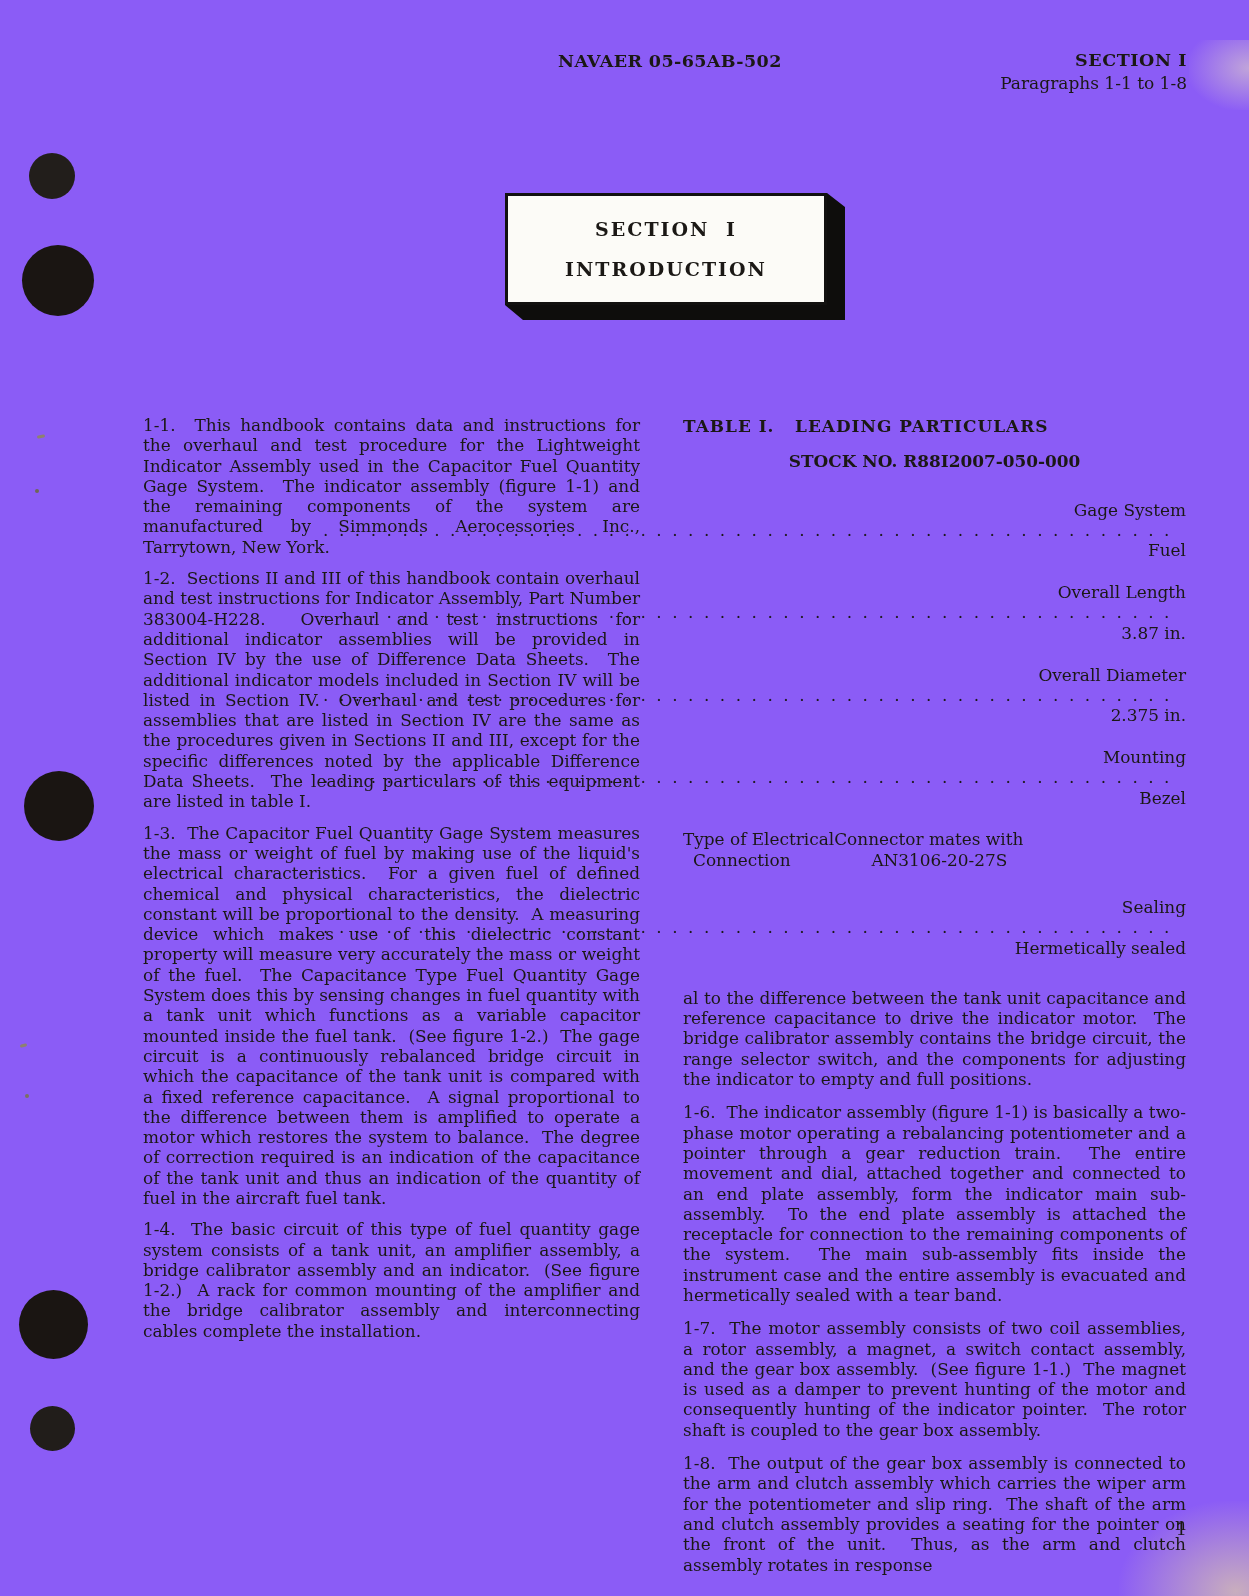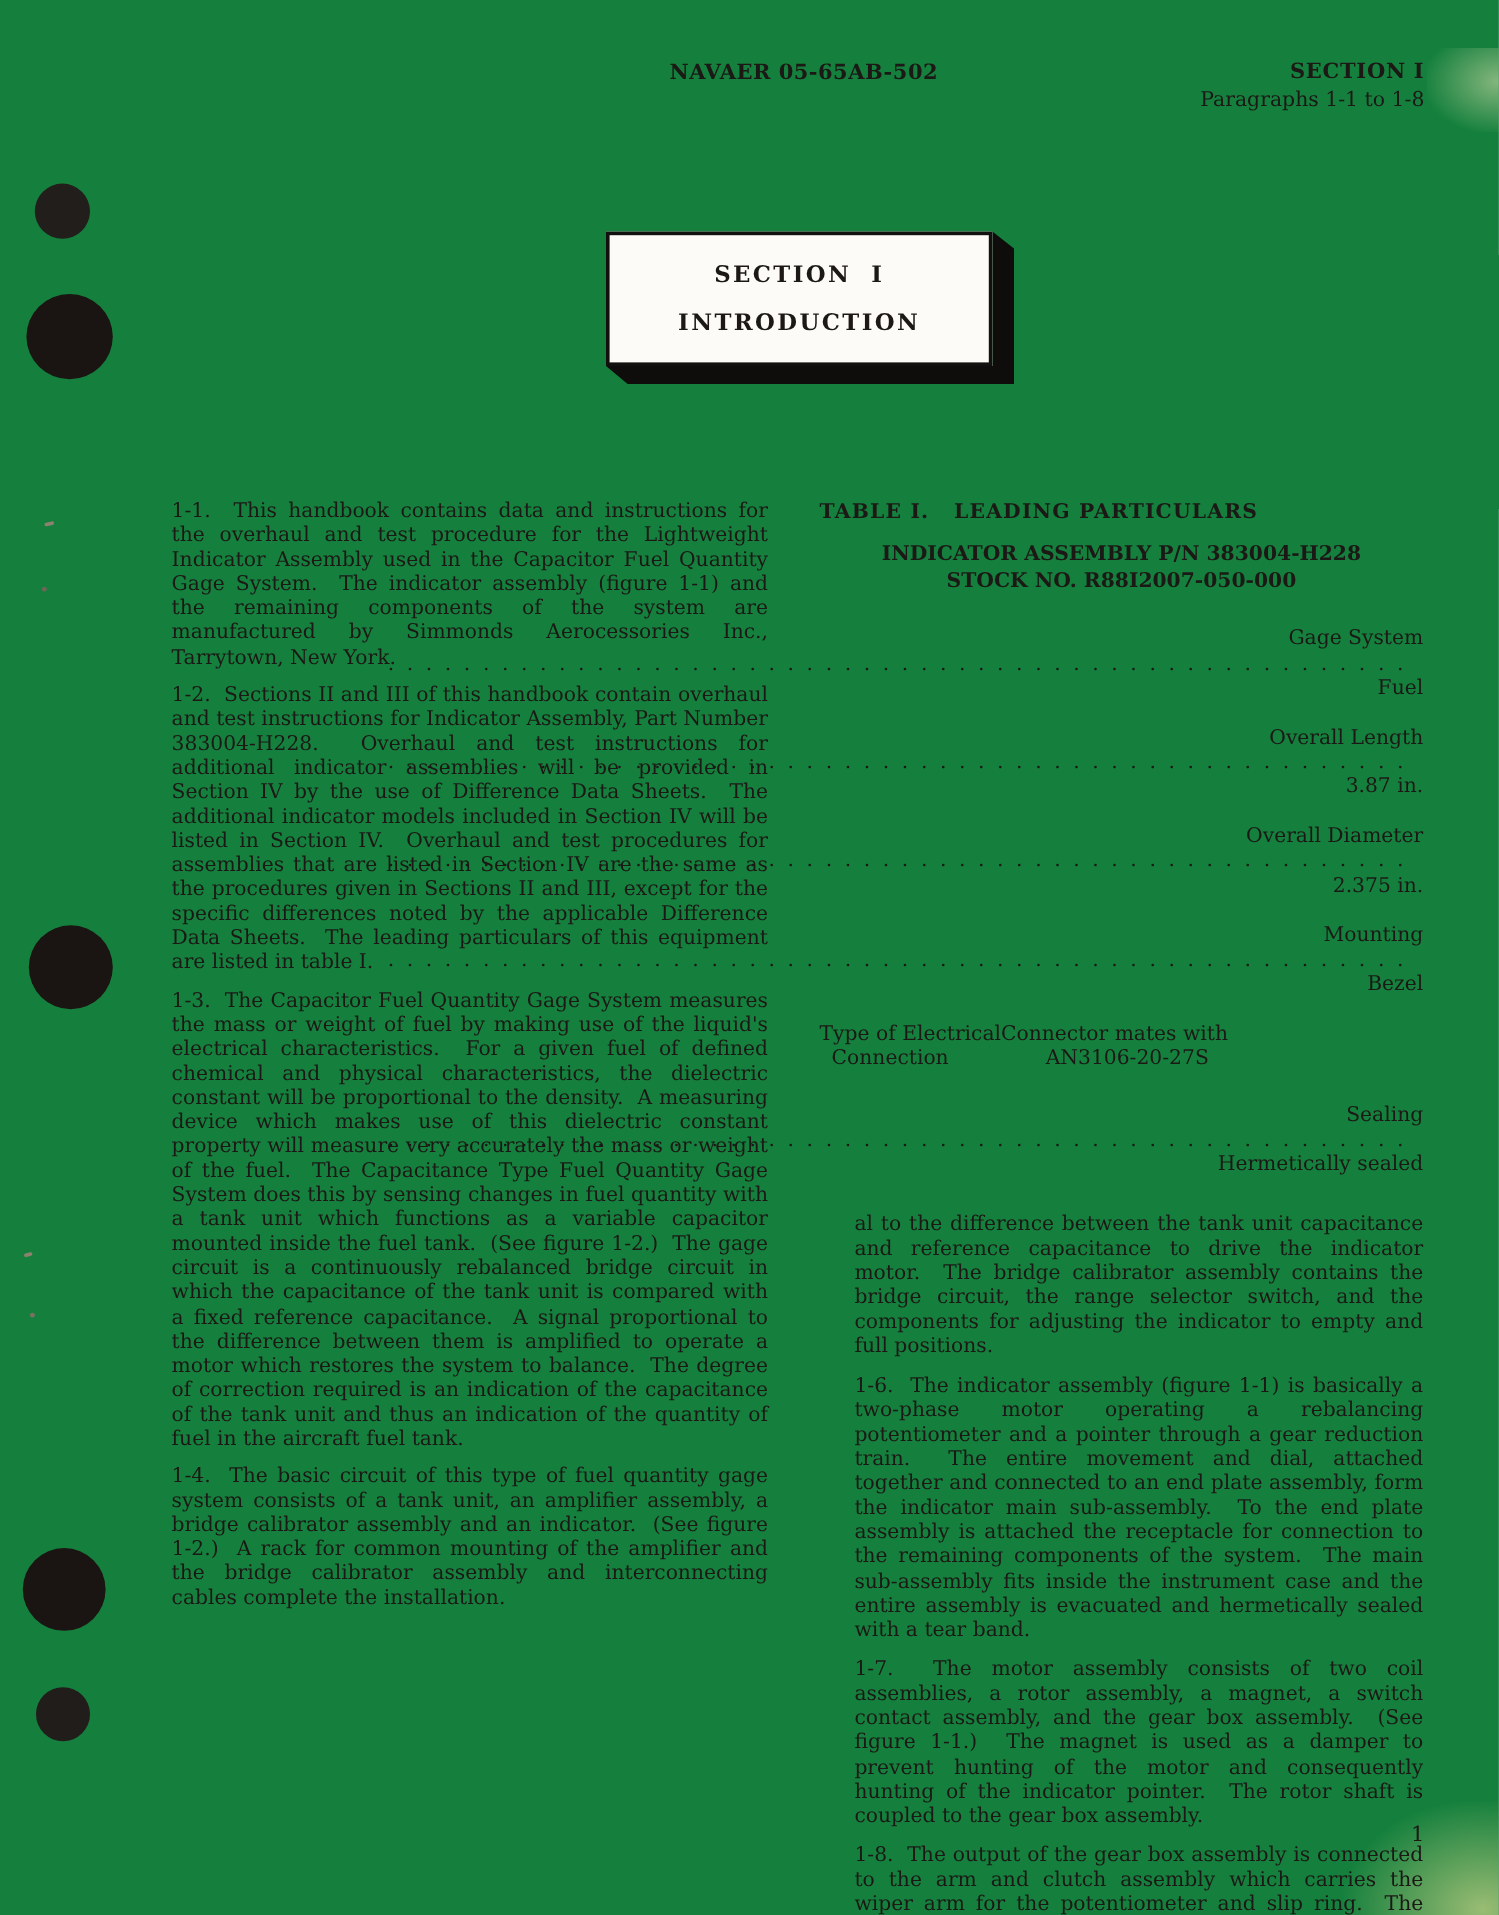--- a/index.html
+++ b/index.html
@@ -1,21 +1,21 @@
 <!DOCTYPE html>
 <html><head>
 <meta charset="utf-8">
 <style>
   html,body { margin:0; padding:0; }
   body { background:#e8e6e0; }
   .page {
     position:relative;
     width:1249px; height:1596px;
     margin:0 auto;
-    background:#15803d;
+    background:#8b5cf6;
     overflow:hidden;
     color:#1b1815;
     font-family:"DejaVu Serif","Liberation Serif",serif;
   }
   
   .hdr-doc {
     position:absolute; left:558px; top:51px;
     font-size:17.5px; font-weight:600; letter-spacing:.4px;
   }
   .hdr-right {
@@ -34,21 +34,21 @@
     box-sizing:border-box;
     text-align:center;
   }
   .secbox-line1 { margin-top:22px; font-size:19px; font-weight:700; letter-spacing:2px; word-spacing:8px; }
   .secbox-line2 { margin-top:18px; font-size:19px; font-weight:700; letter-spacing:2px; }
   
   .col { position:absolute; font-size:16.9px; line-height:20.3px; }
   .col-left  { left:143px; top:415px; width:497px; }
   .col-right { left:683px; top:412px; width:503px; }
   .par { margin:0 0 11px 0; text-align:justify; }
-  .col-right .par { margin-bottom:13px;margin-left:29px; }
+  .col-right .par { margin-bottom:13px; }
   
   .tbl-title { letter-spacing:1px; margin:4px 0 15px 0; font-weight:600; }
   .tbl-sub { text-align:center; line-height:21.5px; font-weight:600; margin-bottom:27px; }
   .lrow { display:flex; align-items:flex-end; margin-bottom:21.5px;flex-direction:column; }
   .rlabel { white-space:nowrap; }
   .rvalue { white-space:nowrap; }
   .leader {
     flex:1 1 auto; overflow:hidden; white-space:nowrap;
     margin:0 6px 0 10px; letter-spacing:10.5px; color:#1b1815;
   }
@@ -121,21 +121,20 @@
     <p class="par">1-2.&nbsp; Sections II and III of this handbook contain overhaul and test instructions for Indicator Assembly, Part Number 383004-H228.&nbsp; Overhaul and test instructions for additional indicator assemblies will be provided in Section IV by the use of Difference Data Sheets.&nbsp; The additional indicator models included in Section IV will be listed in Section IV.&nbsp; Overhaul and test procedures for assemblies that are listed in Section IV are the same as the procedures given in Sections II and III, except for the specific differences noted by the applicable Difference Data Sheets.&nbsp; The leading particulars of this equipment are listed in table I.</p>
     <p class="par">1-3.&nbsp; The Capacitor Fuel Quantity Gage System measures the mass or weight of fuel by making use of the liquid's electrical characteristics.&nbsp; For a given fuel of defined chemical and physical characteristics, the dielectric constant will be proportional to the density.&nbsp; A measuring device which makes use of this dielectric constant property will measure very accurately the mass or weight of the fuel.&nbsp; The Capacitance Type Fuel Quantity Gage System does this by sensing changes in fuel quantity with a tank unit which functions as a variable capacitor mounted inside the fuel tank.&nbsp; (See figure 1-2.)&nbsp; The gage circuit is a continuously rebalanced bridge circuit in which the capacitance of the tank unit is compared with a fixed reference capacitance.&nbsp; A signal proportional to the difference between them is amplified to operate a motor which restores the system to balance.&nbsp; The degree of correction required is an indication of the capacitance of the tank unit and thus an indication of the quantity of fuel in the aircraft fuel tank.</p>
     <p class="par">1-4.&nbsp; The basic circuit of this type of fuel quantity gage system consists of a tank unit, an amplifier assembly, a bridge calibrator assembly and an indicator.&nbsp; (See figure 1-2.)&nbsp; A rack for common mounting of the amplifier and the bridge calibrator assembly and interconnecting cables complete the installation.</p>
   </div>
 
   <div class="col col-right">
 
     <div>
       <div class="tbl-title">TABLE I.&nbsp;&nbsp; LEADING PARTICULARS</div>
       <div class="tbl-sub">
-        <div>INDICATOR ASSEMBLY P/N 383004-H228</div>
         <div>STOCK NO. R88I2007-050-000</div>
       </div>
 
       <div class="lrow">
         <span class="rlabel">Gage System</span>
         <span class="leader"></span>
         <span class="rvalue">Fuel</span>
       </div>
 
       <div class="lrow">

